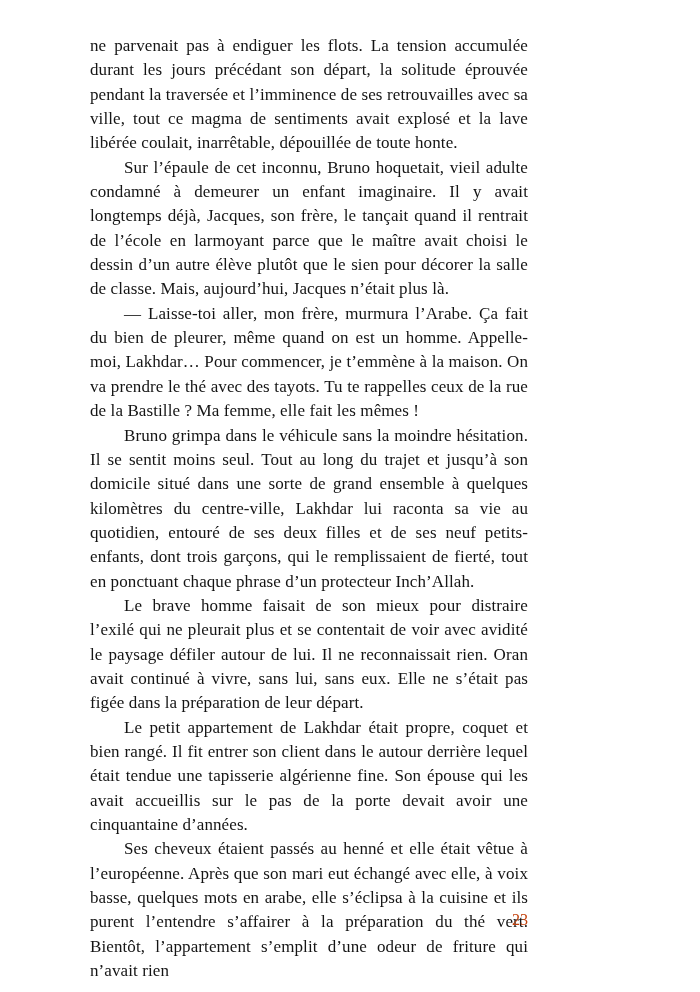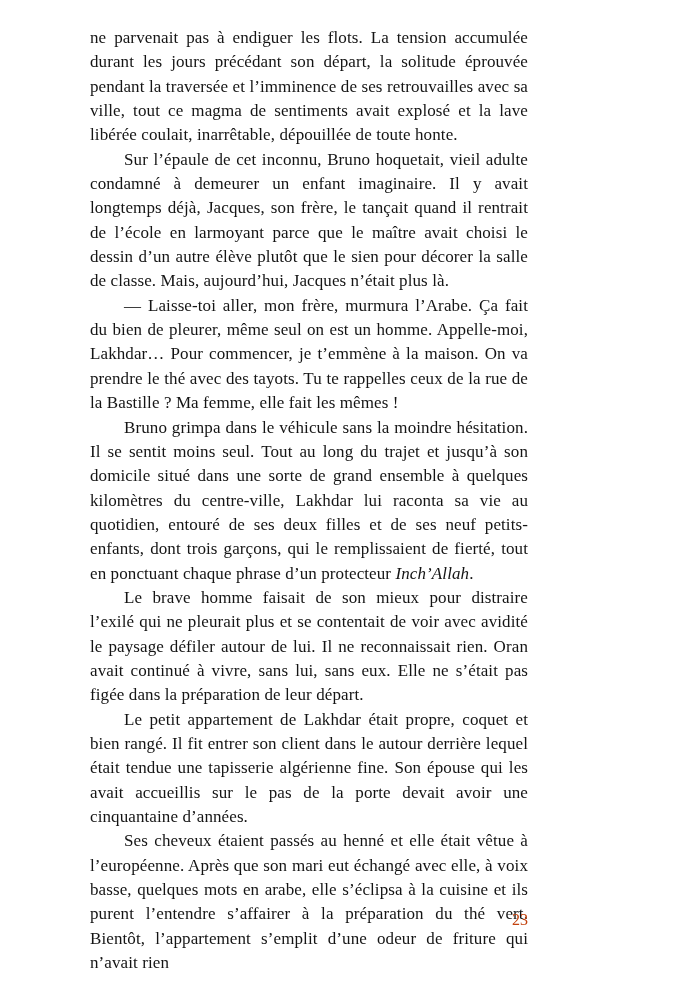--- a/index.html
+++ b/index.html
@@ -12,52 +12,51 @@
     background: #ffffff;
     color: #141414;
     font-family: "Liberation Serif", "DejaVu Serif", serif;
     overflow: hidden;
   }
   .page {
     position: relative;
     width: 616px;
     height: 992px;
     box-sizing: border-box;
-    padding: 26px 88px 0 90px;
+    padding: 34px 88px 0 90px;
     background: #ffffff;
   }
   .text-block p {
     margin: 0;
     font-size: 17px;
     line-height: 24.35px;
     text-align: justify;
     letter-spacing: 0.1px;
   }
   .text-block p.indent {
     text-indent: 34px;
   }
   .italic {
-    font-style: italic;
   }
   .page-number {
     position: absolute;
     top: 910px;
     right: 88px;
     font-size: 16px;
     line-height: 20px;
     color: #c2410c;
   }
 </style>
 </head>
 <body>
 
 <div class="page">
   <div class="text-block" id="text-block">
       <p><span>ne parvenait pas à endiguer les flots. La tension accumulée durant les jours précédant son départ, la solitude éprouvée pendant la traversée et l’imminence de ses retrouvailles avec sa ville, tout ce magma de sentiments avait explosé et la lave libérée coulait, inarrêtable, dépouillée de toute honte.</span></p>
       <p class="indent"><span>Sur l’épaule de cet inconnu, Bruno hoquetait, vieil adulte condamné à demeurer un enfant imaginaire. Il y avait longtemps déjà, Jacques, son frère, le tançait quand il rentrait de l’école en larmoyant parce que le maître avait choisi le dessin d’un autre élève plutôt que le sien pour décorer la salle de classe. Mais, aujourd’hui, Jacques n’était plus là.</span></p>
-      <p class="indent"><span>— Laisse-toi aller, mon frère, murmura l’Arabe. Ça fait du bien de pleurer, même seul on est un homme. Appelle-moi, Lakhdar… Pour commencer, je t’emmène à la maison. On va prendre le thé avec des tayots. Tu te rappelles ceux de la rue de la Bastille ? Ma femme, elle fait les mêmes !</span></p>
+      <p class="indent"><span>— Laisse-toi aller, mon frère, murmura l’Arabe. Ça fait du bien de pleurer, même quand on est un homme. Appelle-moi, Lakhdar… Pour commencer, je t’emmène à la maison. On va prendre le thé avec des tayots. Tu te rappelles ceux de la rue de la Bastille ? Ma femme, elle fait les mêmes !</span></p>
       <p class="indent"><span>Bruno grimpa dans le véhicule sans la moindre hésitation. Il se sentit moins seul. Tout au long du trajet et jusqu’à son domicile situé dans une sorte de grand ensemble à quelques kilomètres du centre-ville, Lakhdar lui raconta sa vie au quotidien, entouré de ses deux filles et de ses neuf petits-enfants, dont trois garçons, qui le remplissaient de fierté, tout en ponctuant chaque phrase d’un protecteur </span><span class="italic">Inch’Allah</span><span>.</span></p>
       <p class="indent"><span>Le brave homme faisait de son mieux pour distraire l’exilé qui ne pleurait plus et se contentait de voir avec avidité le paysage défiler autour de lui. Il ne reconnaissait rien. Oran avait continué à vivre, sans lui, sans eux. Elle ne s’était pas figée dans la préparation de leur départ.</span></p>
       <p class="indent"><span>Le petit appartement de Lakhdar était propre, coquet et bien rangé. Il fit entrer son client dans le autour derrière lequel était tendue une tapisserie algérienne fine. Son épouse qui les avait accueillis sur le pas de la porte devait avoir une cinquantaine d’années.</span></p>
       <p class="indent"><span>Ses cheveux étaient passés au henné et elle était vêtue à l’européenne. Après que son mari eut échangé avec elle, à voix basse, quelques mots en arabe, elle s’éclipsa à la cuisine et ils purent l’entendre s’affairer à la préparation du thé vert. Bientôt, l’appartement s’emplit d’une odeur de friture qui n’avait rien</span></p>
     </div>
   <div class="page-number">23</div>
 </div>
 
 </body></html>

